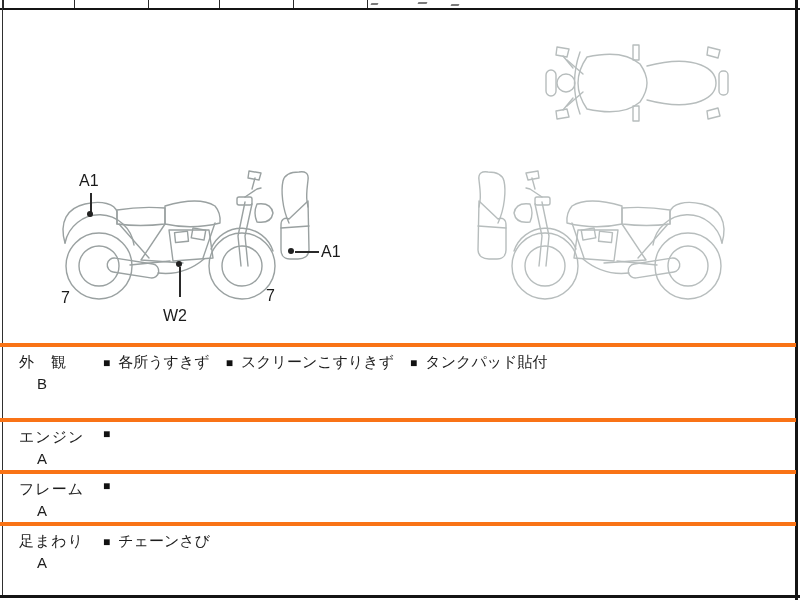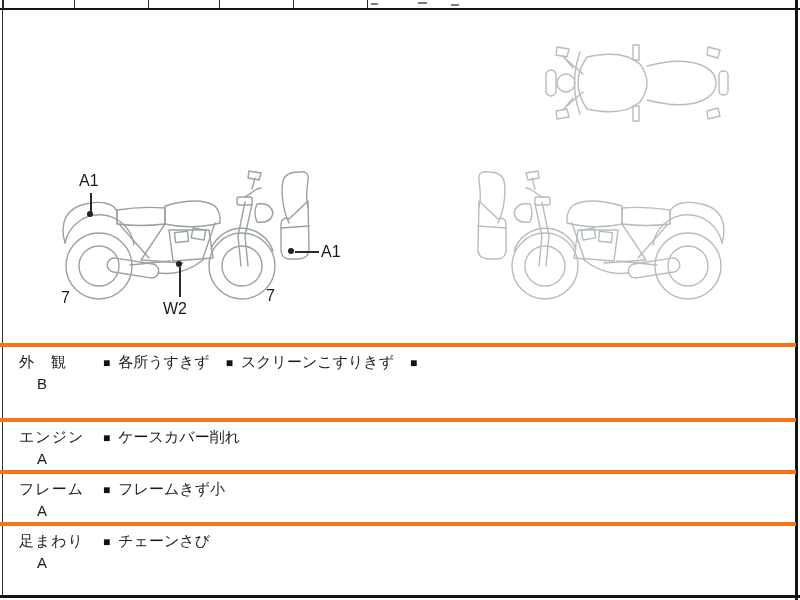--- a/index.html
+++ b/index.html
@@ -111,63 +111,62 @@
   </svg>
 
   <span class="dlabel" style="left:79px;top:173px">A1</span>
   <div class="leader-v" style="left:90px;top:193px;height:19px"></div>
   <div class="leader-dot" style="left:87px;top:211px"></div>
 
   <span class="dlabel" style="left:321px;top:244px">A1</span>
   <div class="leader-h" style="left:295px;top:251px;width:24px"></div>
   <div class="leader-dot" style="left:288px;top:248px"></div>
 
-  <span class="dlabel" style="left:163px;top:301px">W2</span>
+  <span class="dlabel" style="left:163px;top:308px">W2</span>
   <div class="leader-v" style="left:179px;top:267px;height:30px"></div>
   <div class="leader-dot" style="left:176px;top:261px"></div>
 
   <span class="tire-label" style="left:61px;top:290px">7</span>
   <span class="tire-label" style="left:266px;top:288px">7</span>
 
   <div class="section" style="top:343px;height:75px">
     <span class="sec-label">外　観</span>
     <span class="sec-grade">B</span>
     <div class="sec-items">
       <span class="item">
           <span class="bullet">■</span>
         <span>各所うすきず</span>
         </span>
       <span class="item">
           <span class="bullet">■</span>
         <span>スクリーンこすりきず</span>
         </span>
       <span class="item">
           <span class="bullet">■</span>
+        <span>タンクパッド貼付</span>
         </span>
     </div>
   </div>
 
   <div class="section" style="top:418px;height:40px">
     <span class="sec-label">エンジン</span>
     <span class="sec-grade">A</span>
     <div class="sec-items">
       <span class="item">
           <span class="bullet">■</span>
-        <span>ケースカバー削れ</span>
         </span>
     </div>
   </div>
 
   <div class="section" style="top:470px;height:37px">
     <span class="sec-label">フレーム</span>
     <span class="sec-grade">A</span>
     <div class="sec-items">
       <span class="item">
           <span class="bullet">■</span>
-        <span>フレームきず小</span>
         </span>
     </div>
   </div>
 
   <div class="section" style="top:522px;height:56px">
     <span class="sec-label">足まわり</span>
     <span class="sec-grade">A</span>
     <div class="sec-items">
       <span class="item">
           <span class="bullet">■</span>

